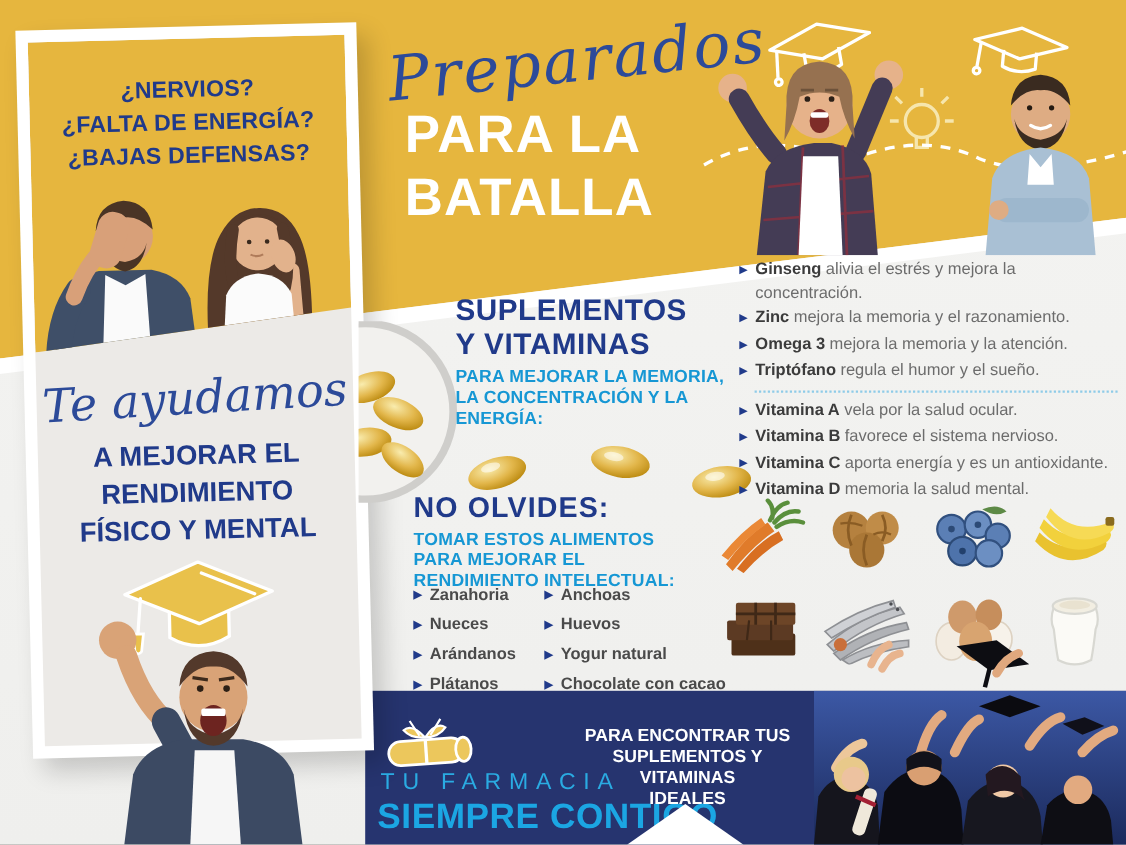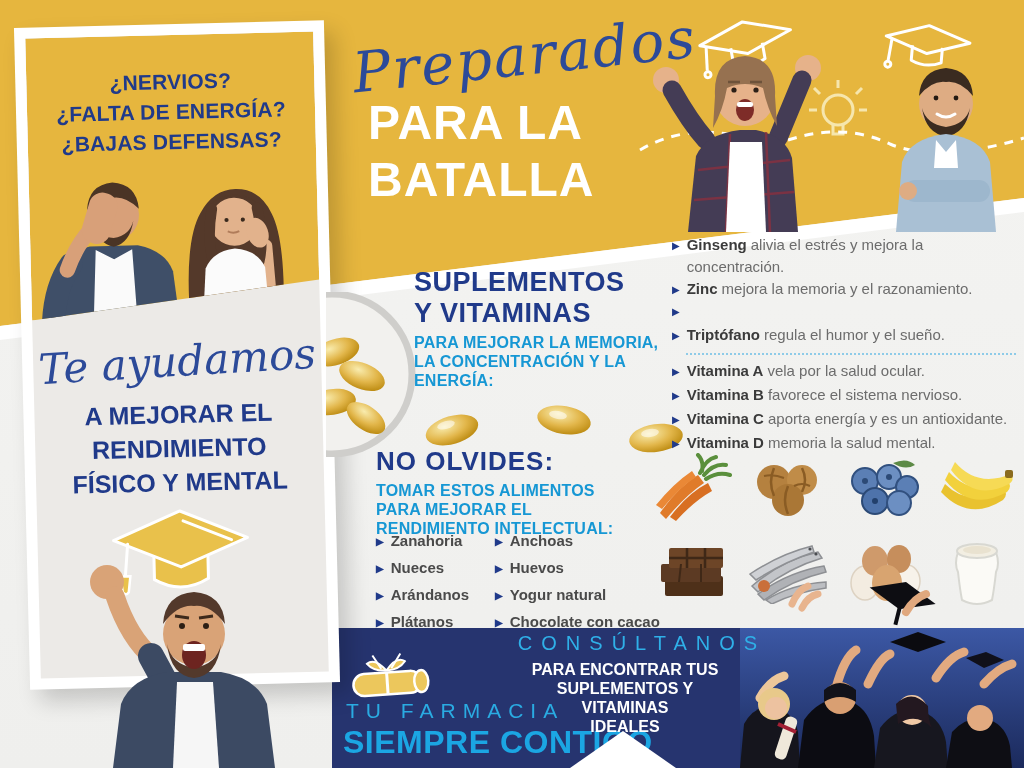--- a/index.html
+++ b/index.html
@@ -232,20 +232,21 @@
     <li>
         <span class="tri">▶</span>
         <span><b class="nm">Ginseng</b><span>alivia el estrés y mejora la concentración.</span></span>
       </li>
     <li>
         <span class="tri">▶</span>
         <span><b class="nm">Zinc</b><span>mejora la memoria y el razonamiento.</span></span>
       </li>
     <li>
         <span class="tri">▶</span>
+        <span><b class="nm">Omega 3</b><span>mejora la memoria y la atención.</span></span>
       </li>
     <li>
         <span class="tri">▶</span>
         <span><b class="nm">Triptófano</b><span>regula el humor y el sueño.</span></span>
       </li>
     <hr class="dot-div">
     <li>
         <span class="tri">▶</span>
         <span><b class="nm">Vitamina A</b><span>vela por la salud ocular.</span></span>
       </li>
@@ -389,21 +390,20 @@
   <svg class="abs scroll-icon" viewBox="0 0 88 52">
     <rect x="3" y="20" width="68" height="22" rx="11" fill="#ecc75c" stroke="#fff" stroke-width="2.5"></rect>
     <ellipse cx="71" cy="31" rx="7" ry="11" fill="#ecc75c" stroke="#fff" stroke-width="2.5"></ellipse>
     <path d="M37,20 L37,42" stroke="#fff" stroke-width="3"></path>
     <path d="M37,18 Q26,4 18,10 Q24,18 37,18 Z M37,18 Q48,4 56,10 Q50,18 37,18 Z" fill="#ecc75c" stroke="#fff" stroke-width="2"></path>
     <path d="M32,16 L24,2 M42,16 L52,2" stroke="#fff" stroke-width="2"></path>
   </svg>
   <div class="abs pharm1">TU FARMACIA</div>
   <div class="abs pharm2">SIEMPRE CONTIGO</div>
 
-  <div class="abs consult">CONSÚLTANOS</div>
   <div class="abs consult-block">PARA ENCONTRAR TUS
 SUPLEMENTOS Y
 VITAMINAS
 IDEALES</div>
   <div class="abs chevron"></div>
 
   <svg class="abs grads-top" viewBox="0 0 200 64">
     <circle cx="8" cy="22" r="6" fill="#c96f3a"></circle>
     <path d="M36,40 Q42,26 52,22 M46,44 Q52,32 62,30" stroke="#e8b48e" stroke-width="7" fill="none" stroke-linecap="round"></path>
     <g transform="translate(118,6) rotate(14)">

